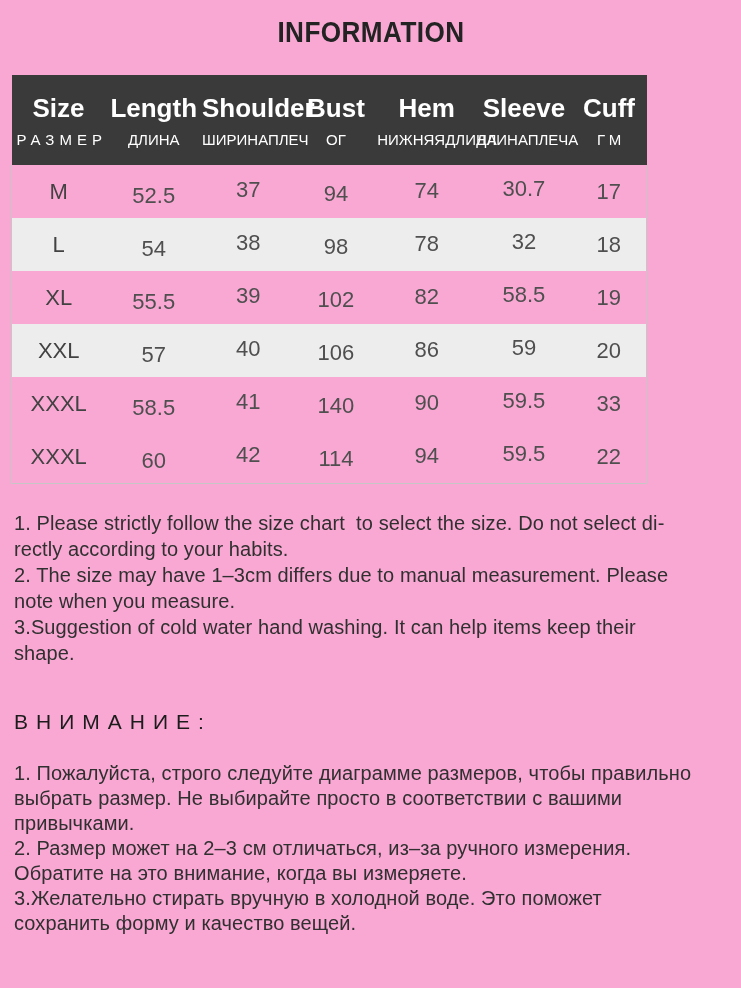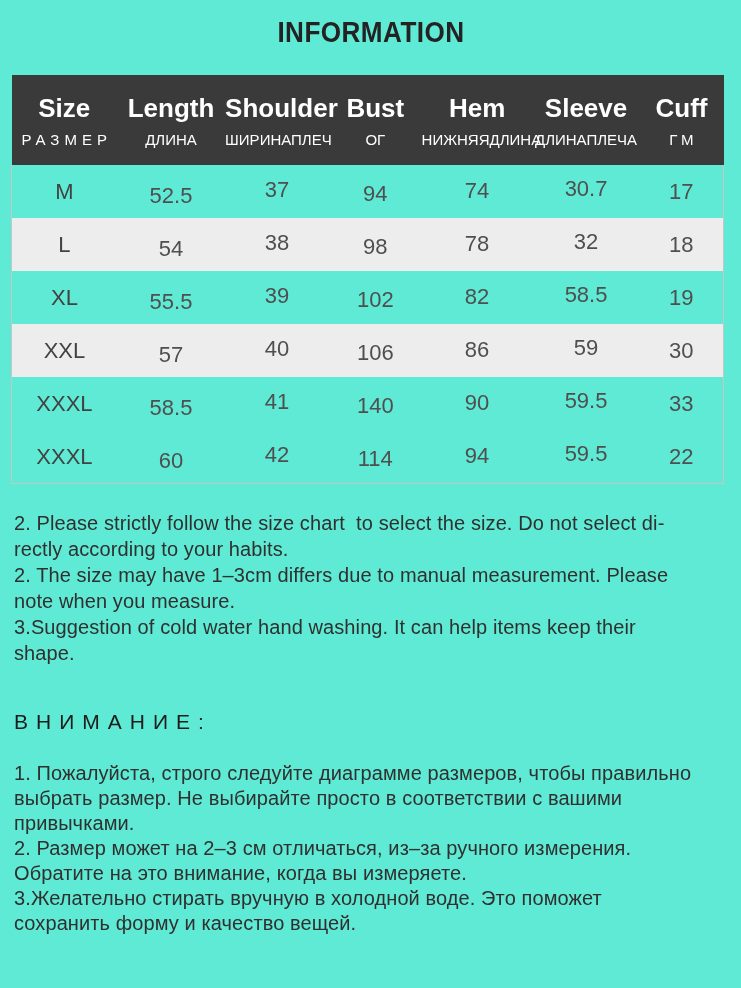--- a/index.html
+++ b/index.html
@@ -9,21 +9,21 @@
   }
   body {
     width: 741px;
     height: 988px;
     font-family: "Liberation Sans", sans-serif;
     overflow: hidden;
   }
   .page {
     width: 741px;
     height: 988px;
-    background: #5eead4;
+    background: #f9a8d4;
     position: relative;
   }
   
   .title-wrap {
     text-align: center;
     padding-top: 16px;
     height: 38px;
   }
   .title {
     display: inline-block;
@@ -32,21 +32,21 @@
     font-weight: 700;
     letter-spacing: 0.5px;
     color: var(--title, #232323);
     transform: scaleX(0.9);
     transform-origin: center;
   }
   
   table.size-table {
     border-collapse: collapse;
     table-layout: fixed;
-    width: 713px;
+    width: 636px;
     margin: 21px 0 4px 11px;
   }
   thead tr {
     background: var(--header-bg, #3a3a3a);
     height: 90px;
   }
   th {
     padding: 0;
     vertical-align: middle;
     font-weight: 400;
@@ -186,21 +186,21 @@
           <td>58.5</td>
           <td>19</td>
         </tr>
         <tr class="shaded">
           <td>XXL</td>
           <td>57</td>
           <td>40</td>
           <td>106</td>
           <td>86</td>
           <td>59</td>
-          <td>30</td>
+          <td>20</td>
         </tr>
         <tr>
           <td>XXXL</td>
           <td>58.5</td>
           <td>41</td>
           <td>140</td>
           <td>90</td>
           <td>59.5</td>
           <td>33</td>
         </tr>
@@ -211,21 +211,21 @@
           <td>114</td>
           <td>94</td>
           <td>59.5</td>
           <td>22</td>
         </tr>
       </tbody>
   </table>
 
   <section class="note note-en">
     <div class="note-lines">
-        <div class="line">2. Please strictly follow the size chart  to select the size. Do not select di-</div>
+        <div class="line">1. Please strictly follow the size chart  to select the size. Do not select di-</div>
         <div class="line">rectly according to your habits.</div>
         <div class="line">2. The size may have 1–3cm differs due to manual measurement. Please</div>
         <div class="line">note when you measure.</div>
         <div class="line">3.Suggestion of cold water hand washing. It can help items keep their</div>
         <div class="line">shape.</div>
       </div>
   </section>
 
   <section class="note note-ru">
     <h2 class="ru-heading">ВНИМАНИЕ:</h2>

